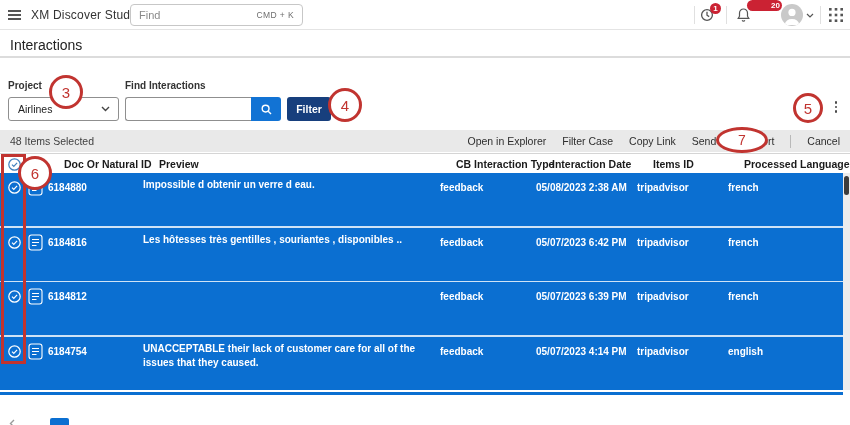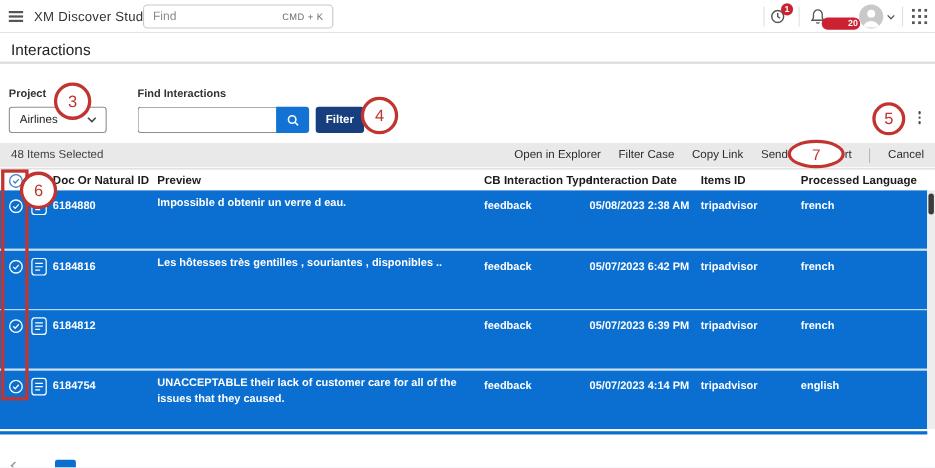--- a/index.html
+++ b/index.html
@@ -21,38 +21,38 @@
   .icon-btn { position:absolute; cursor:pointer; color:#555; }
   .badge { position:absolute; background:#cb2233; color:#fff; font-size:8px; font-weight:bold; line-height:11px; height:11px; min-width:11px; border-radius:6px; text-align:center; padding:0 2.5px; }
   .avatar { position:absolute; left:781px; top:4px; width:22px; height:22px; border-radius:50%; background:#c9c9c9; overflow:hidden; cursor:pointer; }
 
   
   .page-title { position:absolute; left:10px; top:37px; font-size:14px; color:#222; }
   .section-divider { position:absolute; left:0; top:56px; width:850px; height:2px; background:#dcdcdc; }
 
   
   .field-label { position:absolute; top:80px; font-size:10px; font-weight:bold; color:#333; }
-  .select { position:absolute; left:8px; top:97px; width:89px; height:24px; border:1px solid #8f8f8f; border-radius:3px; background:#fff; display:flex; align-items:center; justify-content:space-between; padding:0 8px 0 9px; font-size:10.5px; color:#222; cursor:pointer; }
+  .select { position:absolute; left:8px; top:97px; width:111px; height:24px; border:1px solid #8f8f8f; border-radius:3px; background:#fff; display:flex; align-items:center; justify-content:space-between; padding:0 8px 0 9px; font-size:10.5px; color:#222; cursor:pointer; }
   .search-group { position:absolute; left:125px; top:97px; height:24px; display:flex; }
   .search-input { width:126px; height:24px; border:1px solid #8f8f8f; border-right:none; border-radius:3px 0 0 3px; font-size:10.5px; padding:0 6px; outline:none; font-family:"Liberation Sans", sans-serif; }
   .search-btn { width:30px; height:24px; background:#1273d4; border:none; border-radius:0 3px 3px 0; display:flex; align-items:center; justify-content:center; cursor:pointer; }
   .filter-btn { position:absolute; left:287px; top:97px; width:44px; height:24px; background:#173f7d; color:#fff; border:none; border-radius:3px; font-size:10.5px; font-weight:bold; font-family:"Liberation Sans", sans-serif; cursor:pointer; }
   .kebab { position:absolute; left:831px; top:99px; width:10px; height:16px; display:flex; flex-direction:column; align-items:center; justify-content:center; gap:2px; cursor:pointer; }
   .kebab i { width:2.6px; height:2.6px; border-radius:50%; background:#4a4a4a; }
 
   
   .items-bar { position:absolute; left:0; top:130px; width:850px; height:22px; background:#e9e9e9; display:flex; align-items:center; }
   .items-selected { position:absolute; left:10px; font-size:10.5px; color:#3f3f3f; }
   .bar-actions { position:absolute; right:10px; display:flex; align-items:center; gap:16px;margin-left:16px; }
   .bar-action { font-size:10.5px; color:#2e2e2e; cursor:pointer; white-space:nowrap; }
   .action-divider { width:1px; height:13px; background:#b9b9b9; }
 
   
   .thead { position:absolute; left:0; top:153px; width:850px; height:20px; border-top:1px solid #d5d5d5; background:#fff; }
-  .th { position:absolute; top:4px; font-size:10.5px; font-weight:bold; color:#1b1b1b; white-space:nowrap; }
+  .th { position:absolute; top:4px; font-size:10.5px; font-weight:bold; color:#1b1b1b; white-space:nowrap;padding-left:16px; }
   .rows { position:absolute; left:0; top:173px; width:843px; height:217px; background:#cfe3f6; display:flex; flex-direction:column; gap:1.5px; overflow:hidden; }
   .row { position:relative; flex:1; background:#0b6fd1; color:#fff; cursor:pointer; }
   .cell { position:absolute; top:9px; font-size:10px; font-weight:600; color:#fff; white-space:nowrap; }
   .cell.preview { top:5px; left:143px; width:292px; white-space:normal; line-height:1.4; }
   .row-peek { position:absolute; left:0; top:392px; width:843px; height:3px; background:#0b6fd1; }
   .scroll-track { position:absolute; left:843px; top:173px; width:7px; height:217px; background:#ededed; }
   .scroll-thumb { position:absolute; left:1px; top:3px; width:5px; height:19px; background:#3c3c3c; border-radius:3px; cursor:grab; }
 
   
   .pg-prev { position:absolute; left:8px; top:419px; color:#9a9a9a; cursor:pointer; }
@@ -93,21 +93,21 @@
     <div class="badge" style="left:710px; top:3px;">1</div>
 
     <div class="tb-divider" style="left:726px;"></div>
 
     <div class="icon-btn" style="left:736px; top:7px;">
       <svg width="15" height="16" viewBox="0 0 15 16" fill="none" stroke="#555" stroke-width="1.2">
         <path d="M7.5 2a4 4 0 0 0-4 4v3.2L2.2 11.4h10.6L11.5 9.2V6a4 4 0 0 0-4-4z"></path>
         <path d="M6.2 13.2a1.4 1.4 0 0 0 2.6 0"></path>
       </svg>
     </div>
-    <div class="badge" style="left:747px; top:16px;padding-left:24px;">20</div>
+    <div class="badge" style="left:747px; top:0;padding-left:24px;">20</div>
 
     <div class="avatar">
       <svg width="22" height="22" viewBox="0 0 22 22">
         <circle cx="11" cy="8.4" r="3.6" fill="#fff"></circle>
         <path d="M3.5 21a7.7 7.7 0 0 1 15 0z" fill="#fff"></path>
       </svg>
     </div>
     <div class="icon-btn" style="left:806px; top:13px;">
       <svg width="8" height="5" viewBox="0 0 8 5" fill="none" stroke="#555" stroke-width="1.2">
           <path d="M1 1l3 3 3-3"></path>

